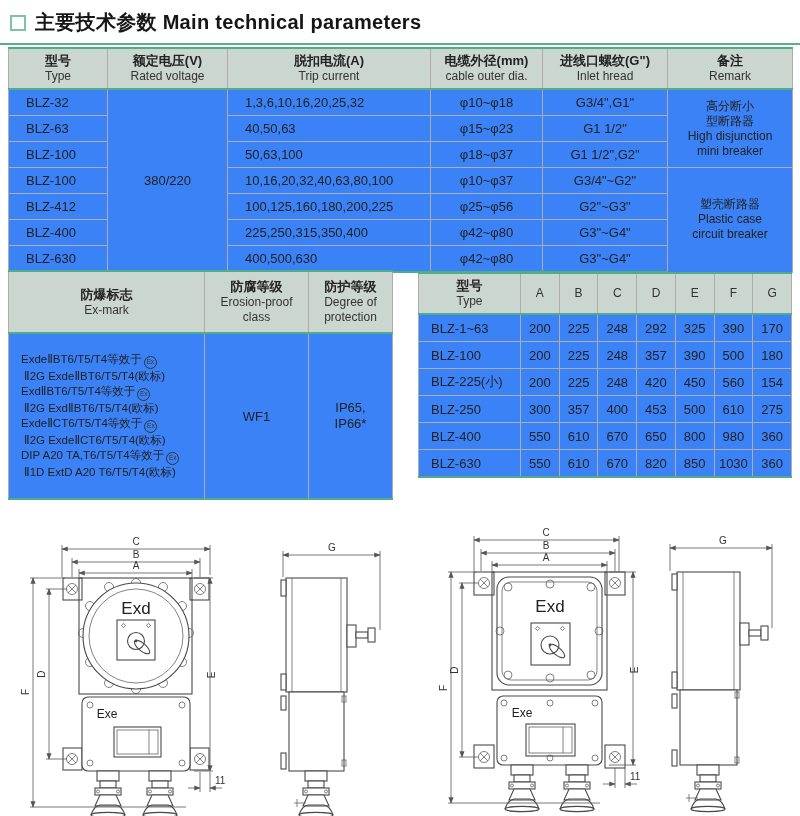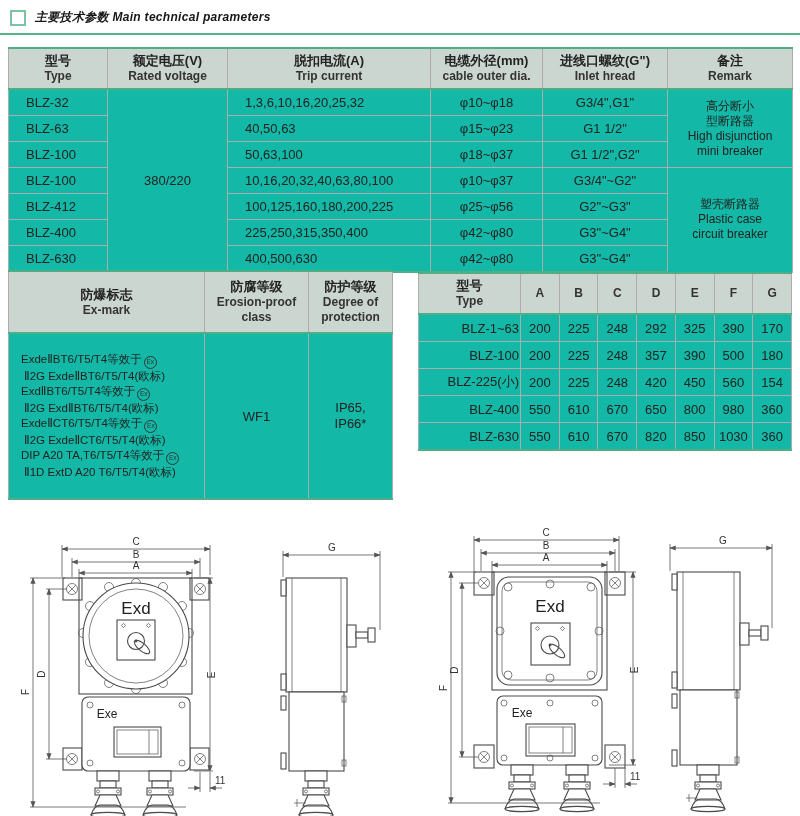--- a/index.html
+++ b/index.html
@@ -1,47 +1,47 @@
 <!DOCTYPE html>
 <html><head>
 <meta charset="utf-8">
 <style>
   html,body{margin:0;padding:0;}
   body{width:800px;height:816px;background:#ffffff;position:relative;overflow:hidden;
        font-family:"Liberation Sans","DejaVu Sans",sans-serif;color:#1f1f1f;}
   .title-row{display:flex;align-items:center;gap:9px;padding:9px 0 0 10px;}
   .title-square{width:12px;height:12px;border:2px solid #7cc3a3;background:#fff;flex:0 0 auto;}
-  .title-text{font-size:12px;font-weight:bold;color:#161616;margin:0;letter-spacing:.3px;font-style:italic;}
+  .title-text{font-size:20px;font-weight:bold;color:#161616;margin:0;letter-spacing:.3px;}
   .title-rule{height:2px;background:#56b088;margin-top:7px;}
 
-  table{border-collapse:collapse;table-layout:fixed;position:absolute;background:#14b8a6;}
+  table{border-collapse:collapse;table-layout:fixed;position:absolute;background:#3b82f6;}
   th{background:#ccd6d0;border:1px solid #adadad;border-top:2px solid #4fae85;border-bottom:2px solid #4fae85;
      padding:4px 1px;vertical-align:middle;}
   td{border:1px solid #adadad;vertical-align:middle;font-size:13px;color:#222;text-align:center;}
   .cn{font-size:13px;font-weight:bold;color:#222;line-height:16px;}
-  .en{font-size:12px;font-weight:bold;color:#333;line-height:15px;}
+  .en{font-size:12px;font-weight:normal;color:#333;line-height:15px;}
   tbody tr:last-child td{border-bottom:2px solid #4fae85;}
 
   .t1{left:8px;top:47px;width:784px;}
   .t1 td{height:23px;}
   .t1 td.tleft{text-align:left;padding-left:17px;}
   .t1 td.remark{font-size:12px;line-height:15px;}
 
   .t2{left:8px;top:270px;width:384px;}
   .t2 th{height:52px;margin-top:20px;}
   .t2 td{height:152px;}
   .t2 .exmark-cell{text-align:left;padding:6px 2px 6px 12px;font-size:11.5px;line-height:15px;white-space:nowrap;}
   .t2 .exmark-cell .indent{padding-left:3px;}
   .ex-sym{display:inline-block;width:11px;height:11px;border:1px solid #333;border-radius:50%;
           font-size:6.5px;line-height:10px;text-align:center;vertical-align:-1px;margin-left:2px;color:#333;}
   .t2 .prot{line-height:16px;}
 
   .t3{left:418px;top:272px;width:374px;}
   .t3 td{height:24px;}
-  .t3 td.tleft{text-align:right;padding-left:12px;}
+  .t3 td.tleft{text-align:left;padding-left:12px;}
 
   .drawings{position:absolute;left:0;top:520px;width:800px;height:296px;}
   .drawings svg{position:absolute;top:0;}
   .ol{stroke:#4a4a4a;stroke-width:1.1;fill:none;}
   .olf{stroke:#4a4a4a;stroke-width:1.1;fill:#ffffff;}
   .thin{stroke:#5a5a5a;stroke-width:.75;fill:none;}
   .dim{stroke:#555;stroke-width:.8;fill:none;}
   .dimtxt{font-size:10px;fill:#333;}
   .bigtxt{font-size:17px;fill:#222;}
   .midtxt{font-size:12px;fill:#222;}
@@ -258,20 +258,30 @@
       </tr>
       <tr>
         <td class="tleft">BLZ-225(小)</td>
         <td>200</td>
           <td>225</td>
           <td>248</td>
           <td>420</td>
           <td>450</td>
           <td>560</td>
           <td>154</td>
+      </tr>
+      <tr>
+        <td class="tleft">BLZ-250</td>
+        <td>300</td>
+          <td>357</td>
+          <td>400</td>
+          <td>453</td>
+          <td>500</td>
+          <td>610</td>
+          <td>275</td>
       </tr>
       <tr>
         <td class="tleft">BLZ-400</td>
         <td>550</td>
           <td>610</td>
           <td>670</td>
           <td>650</td>
           <td>800</td>
           <td>980</td>
           <td>360</td>

